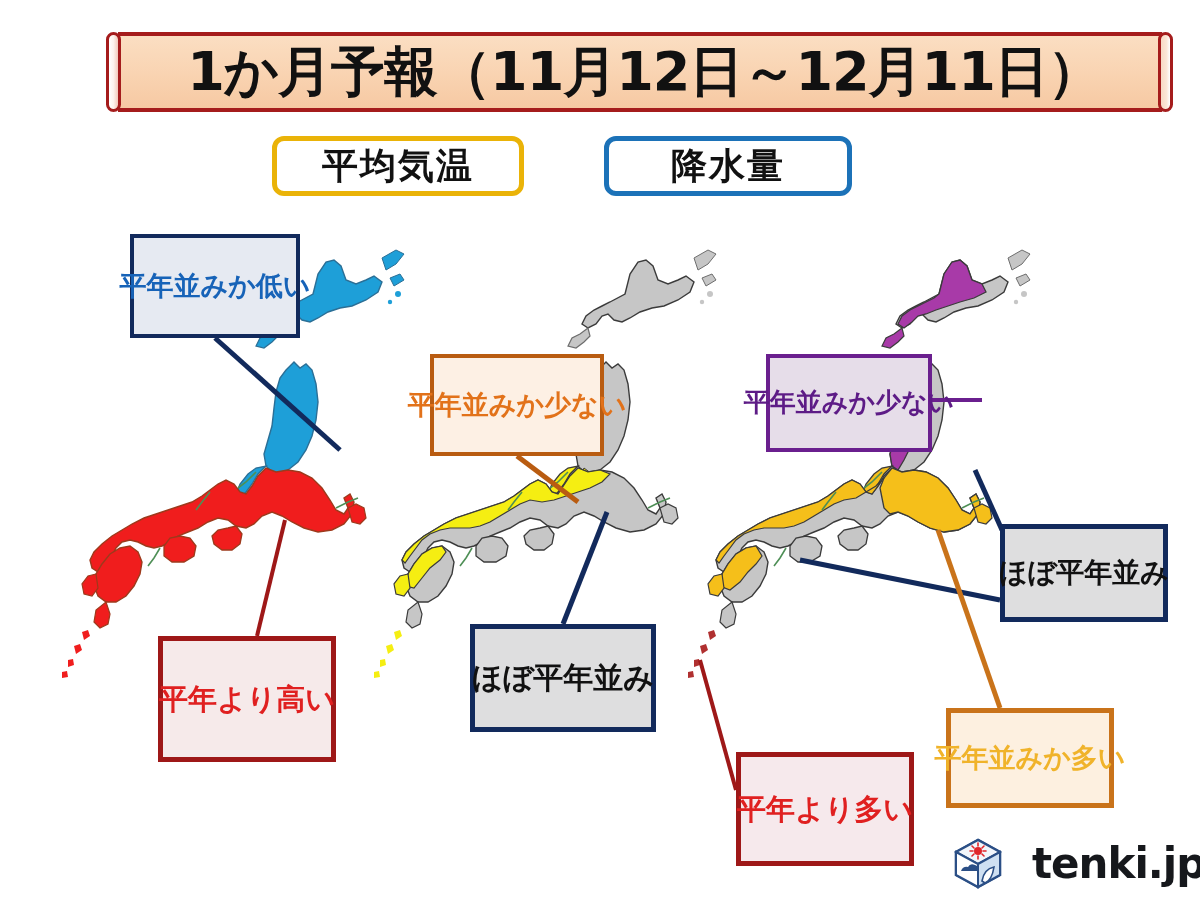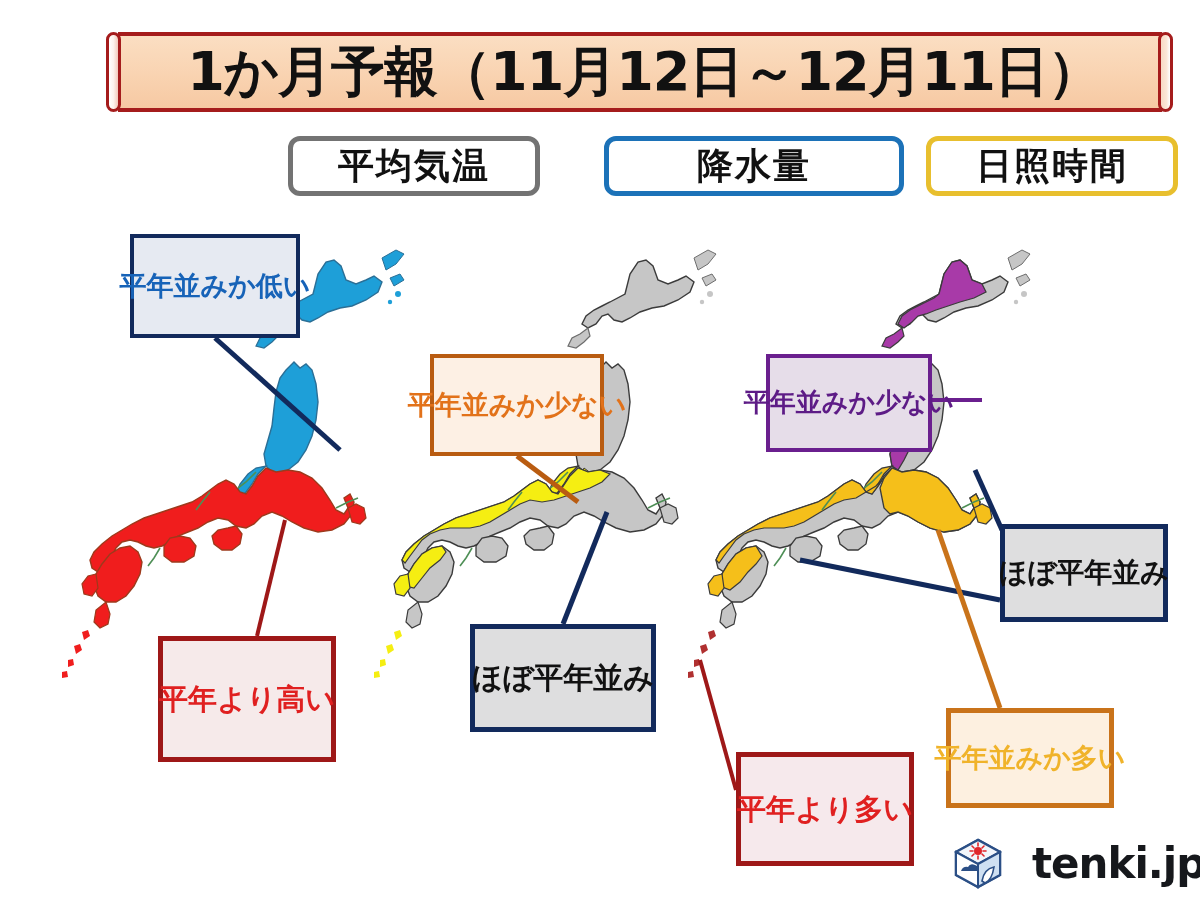--- a/index.html
+++ b/index.html
@@ -42,22 +42,22 @@
     white-space:nowrap;
   }
 
   
   .chip{
     position:absolute;height:60px;
     background:#ffffff;border-radius:12px;box-sizing:border-box;
     display:flex;align-items:center;justify-content:center;
     font-size:36px;font-weight:bold;color:#111111;letter-spacing:2px;
   }
-  .chip.temp{left:272px;top:136px;width:252px;border:5px solid #737373;margin-left:16px;}
-  .chip.prec{left:604px;top:136px;width:300px;border:5px solid #1c72b8;}
+  .chip.temp{left:272px;top:136px;width:252px;border:5px solid #eab308;}
+  .chip.prec{left:604px;top:136px;width:248px;border:5px solid #1c72b8;}
   .chip.sun {left:926px;top:136px;width:252px;border:5px solid #e8bf2e;}
 
   
   .map{position:absolute;top:236px;width:330px;height:440px;}
   #map-temp{left:60px;}
   #map-prec{left:372px;}
   #map-sun {left:686px;}
   .map svg{display:block;width:330px;height:440px;overflow:visible;}
 
   
@@ -128,23 +128,20 @@
         <i></i>
       </div>
     <div class="banner-title">1か月予報（11月12日～12月11日）</div>
   </div>
 
   <div class="chip temp">
     <span>平均気温</span>
   </div>
   <div class="chip prec">
     <span>降水量</span>
-  </div>
-  <div class="chip sun">
-    <span>日照時間</span>
   </div>
 
   <div class="map" id="map-temp">
     <svg viewBox="0 0 330 440" xmlns="http://www.w3.org/2000/svg">
 
       <g>
         <path d="M253 58 L258 38 L266 26 L274 24 L281 30 L286 44 L296 48 L306 44 L314 40
                  L322 46 L318 56 L306 64 L292 70 L280 72 L268 76 L258 82 L250 86 L242 84
                  L236 78 L230 80 L224 88 L216 92 L210 88 L214 80 L222 74 L230 70 L238 66 Z" fill="#1e9fd8" stroke="#2b6f96" stroke-width="1.4"></path>
         <path d="M322 22 L336 14 L344 18 L336 28 L326 34 Z" fill="#1e9fd8" stroke="#2b6f96" stroke-width="1"></path>

